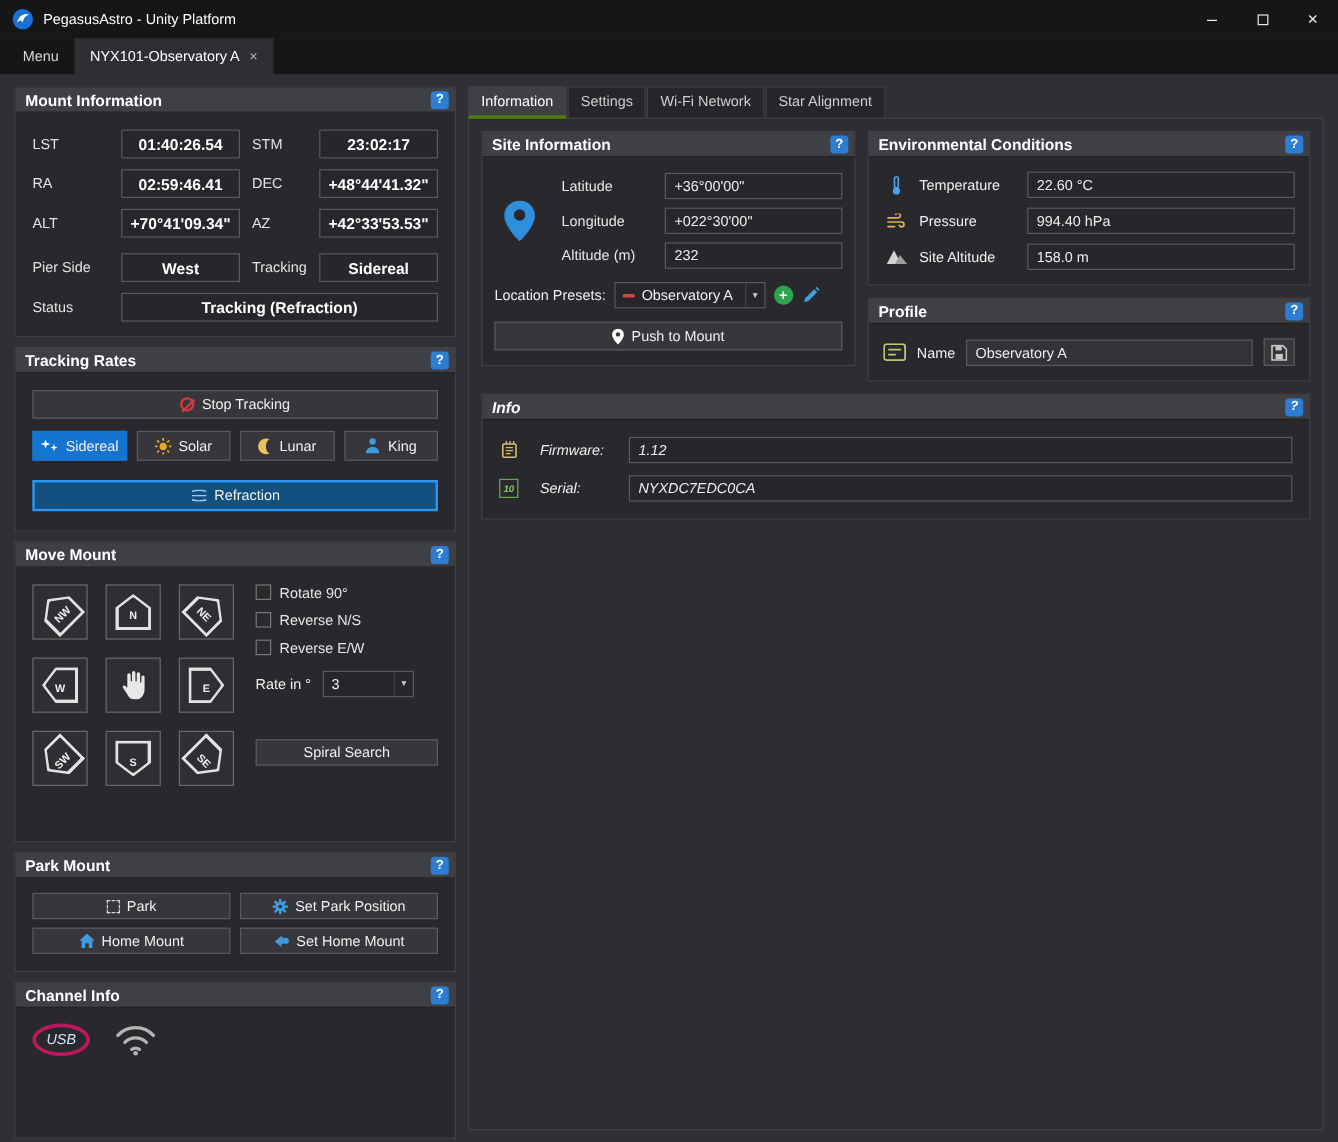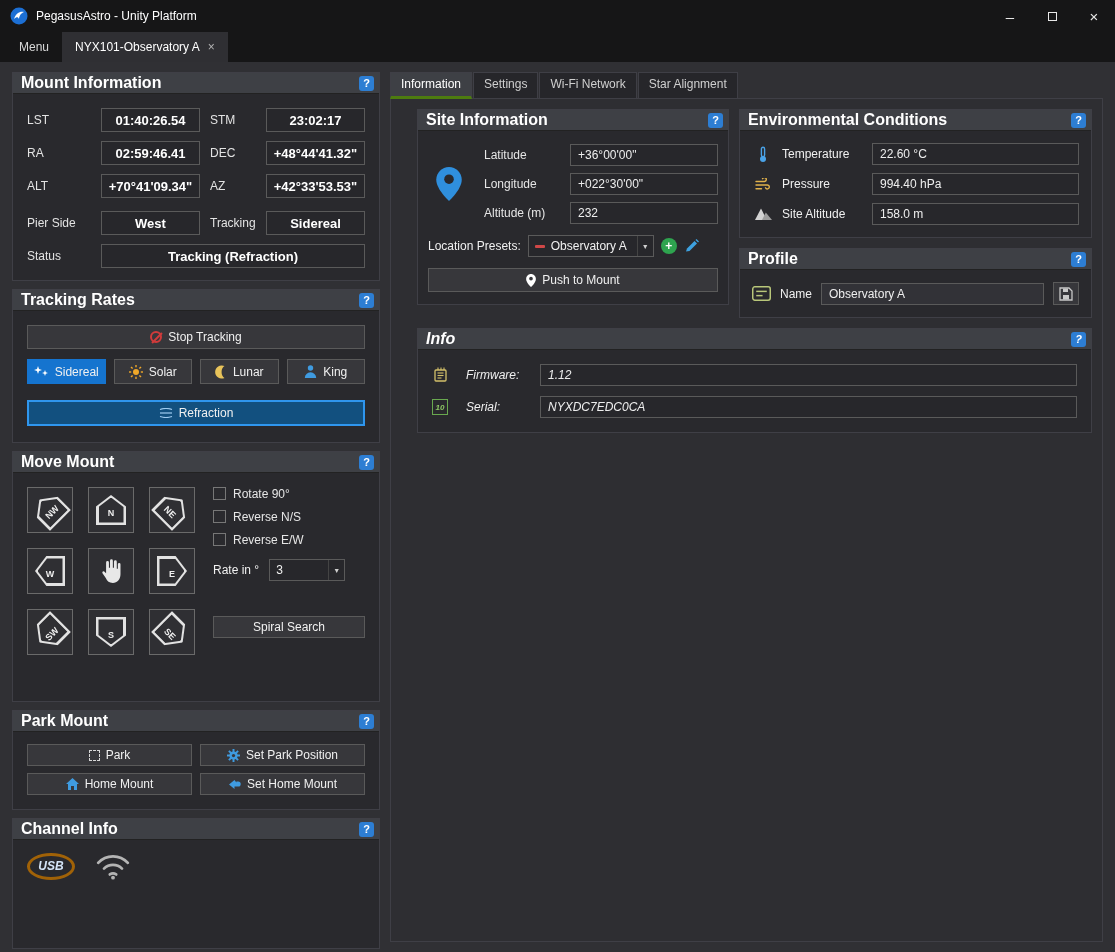--- a/index.html
+++ b/index.html
@@ -21,21 +21,21 @@
   .app-tab{display:flex;align-items:center;gap:8px;padding:0 13px;color:#d8d8d8;font-size:12px;}
   .app-tab.active{background:#2f2f33;color:#fff;}
   .tab-close{color:#b5b5b5;font-size:12px;}
   
   .main{position:absolute;top:62px;left:0;right:0;bottom:0;background:#303034;padding:10px 12px;display:flex;gap:10px;}
   .left-col{width:368px;flex:none;display:flex;flex-direction:column;}
   .right-col{flex:1;display:flex;flex-direction:column;min-width:0;}
   
   .panel{background:#29292d;border:1px solid #3f3f46;margin-bottom:8px;display:flex;flex-direction:column;}
   .panel-h{height:21px;background:#3e4045;display:flex;align-items:center;justify-content:space-between;padding:0 5px 0 8px;border-bottom:1px solid #222;}
-  .panel-h .pt{font-weight:bold;font-size:16px;color:#fff;}
+  .panel-h .pt{font-weight:bold;font-size:13px;color:#fff;}
   .help{width:15px;height:15px;background:#2d7ed3;border-radius:3px;color:#fff;font-weight:bold;font-size:11px;display:flex;align-items:center;justify-content:center;}
   
   .mi-body{padding:14px 14px 12px;}
   .mi-grid{display:grid;grid-template-columns:64px 1fr 46px 1fr;column-gap:10px;row-gap:9px;align-items:center;}
   .mi-grid2{display:grid;grid-template-columns:64px 1fr 46px 1fr;column-gap:10px;align-items:center;margin-top:13px;}
   .mi-grid3{display:grid;grid-template-columns:64px 1fr;column-gap:10px;align-items:center;margin-top:9px;}
   .mi-label{color:#e3e3e3;font-size:12px;}
   .vbox{height:24px;background:#27272b;border:1px solid #5a5a5a;display:flex;align-items:center;justify-content:center;font-weight:bold;font-size:13px;color:#fff;}
   
   .btn{background:#37373b;border:1px solid #5a5a5a;color:#f0f0f0;font-size:12px;display:flex;align-items:center;justify-content:center;gap:6px;cursor:default;}
@@ -70,28 +70,28 @@
   .select{width:76px;height:22px;background:#27272b;border:1px solid #5a5a5a;display:flex;align-items:center;padding-left:6px;}
   .sel-arrow{margin-left:auto;width:16px;height:100%;display:flex;align-items:center;justify-content:center;font-size:7px;color:#cfcfcf;border-left:1px solid #444;}
   .spiral{height:22px;margin-top:26px;}
   
   .pm-body{padding:12px 14px 14px;display:grid;grid-template-columns:1fr 1fr;gap:7px 8px;}
   .pm-body .btn{height:22px;}
   .park-icon{width:11px;height:11px;border:1px dashed #d8d8d8;flex:none;}
   
   .ci-body{padding:12px 14px 12px;height:108px;display:flex;flex-direction:column;justify-content:space-between;}
   .ci-icons{display:flex;align-items:center;gap:20px;}
-  .usb-logo{width:48px;height:27px;border:3px solid #a16207;border-radius:50%;display:flex;align-items:center;justify-content:center;color:#d4e4f7;font-weight:bold;font-style:italic;font-size:12px;}
+  .usb-logo{width:48px;height:27px;border:3px solid #be185d;border-radius:50%;display:flex;align-items:center;justify-content:center;color:#d4e4f7;font-weight:normal;font-style:italic;font-size:12px;}
   .tbox{height:22px;background:#27272b;border:1px solid #5a5a5a;display:flex;align-items:center;padding:0 7px;font-size:12px;color:#eee;}
   
   .rtabs{display:flex;position:relative;z-index:2;margin-bottom:-1px;}
   .rtab{padding:4px 10px 5px;border:1px solid #3f3f46;background:#26262a;color:#cfcfcf;font-size:12px;margin-right:1px;}
   .rtab.active{background:#3e4045;color:#fff;font-weight:normal;border-bottom:3px solid #4d7c0f;}
   .rcontent{flex:1;border:1px solid #3f3f46;background:#2e2e32;padding:10px;overflow:hidden;}
-  .rgrid{display:grid;grid-template-columns:312px 1fr;gap:10px 10px;align-items:start;margin-left:16px;}
+  .rgrid{display:grid;grid-template-columns:312px 1fr;gap:10px 10px;align-items:start;}
   .rstack{display:flex;flex-direction:column;}
   .span2{grid-column:1 / -1;font-style:italic;}
   .panel.r{margin-bottom:0;}
   
   .si-body{padding:13px 10px 12px;display:flex;flex-direction:column;gap:11px;}
   .si-top{display:flex;gap:4px;}
   .si-pin{width:42px;display:flex;align-items:center;justify-content:center;flex:none;}
   .si-fields{flex:1;display:grid;grid-template-columns:88px 1fr;column-gap:8px;row-gap:7px;align-items:center;}
   .si-fields .flabel{padding-left:10px;color:#e6e6e6;}
   .presets-row{display:flex;align-items:center;gap:7px;}

